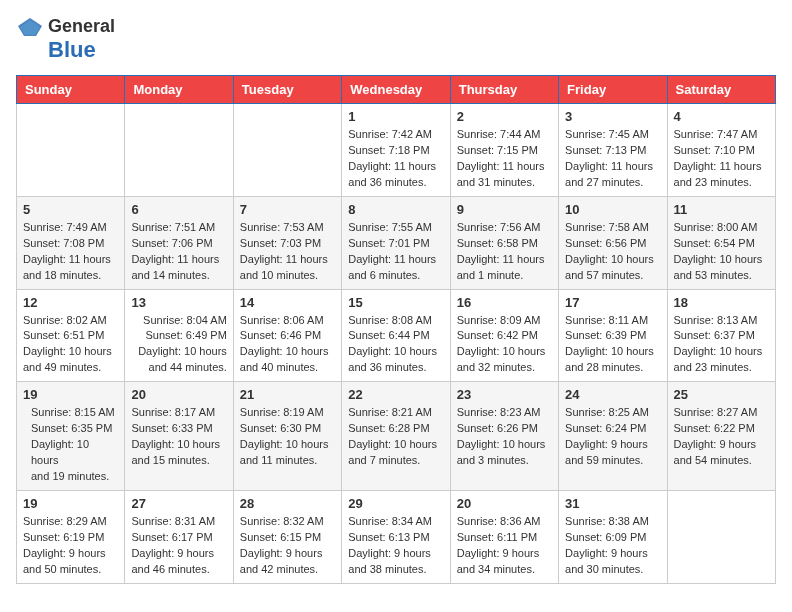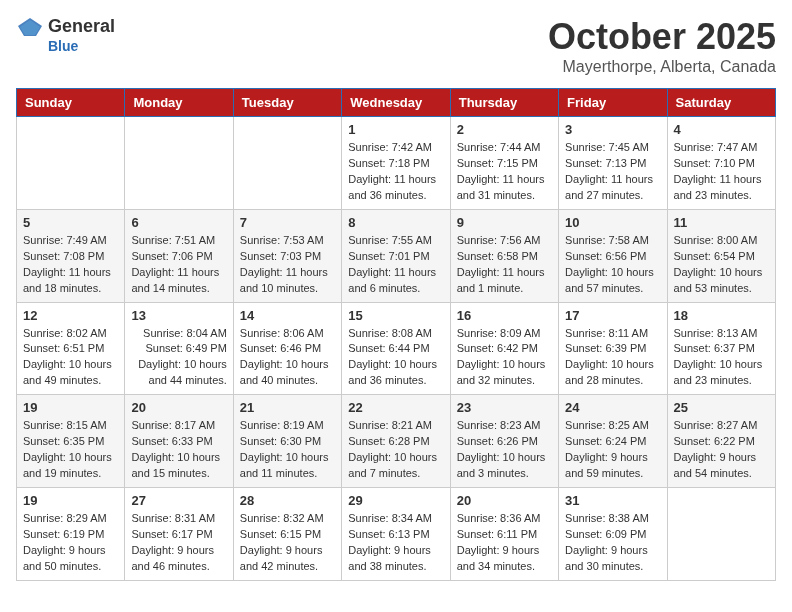--- a/index.html
+++ b/index.html
@@ -36,21 +36,21 @@
     .location-title {
       font-size: 16px;
       color: #555;
     }
     table {
       width: 100%;
       border-collapse: collapse;
       table-layout: fixed;
     }
     thead th {
-      background-color: #b91c1c;
+      background-color: #ef4444;
       color: #fff;
       text-align: left;
       padding: 6px 8px;
       font-size: 13px;
       font-weight: bold;
       border: 1px solid #2a6db5;
     }
     tbody td {
       vertical-align: top;
       border: 1px solid #ccc;
@@ -81,26 +81,22 @@
 <body>
 
 <div class="header-area">
   <div class="logo">
     <svg class="logo-icon" viewBox="0 0 28 22" xmlns="http://www.w3.org/2000/svg">
       <polygon points="14,2 26,10 20,20 8,20 2,10" fill="#2a6db5" opacity="0.85"></polygon>
       <polygon points="14,4 24,11 19,19 9,19 4,11" fill="#5a9fd4" opacity="0.6"></polygon>
     </svg>
     <div>
       <span style="font-size:18px;font-weight:bold;color:#333;">General</span><br>
-      <span style="font-size:14px;font-weight:bold;color:#2a6db5;">Blue</span>
+      <span style="font-size:22px;font-weight:bold;color:#2a6db5;">Blue</span>
     </div>
-  </div>
-  <div class="title-area">
-    <div class="month-title">October 2025</div>
-    <div class="location-title">Mayerthorpe, Alberta, Canada</div>
   </div>
 </div>
 
 <table>
   <thead>
     <tr>
     <th>Sunday</th>
         <th>Monday</th>
         <th>Tuesday</th>
         <th>Wednesday</th>
@@ -241,21 +237,21 @@
           <span class="day-number">18</span>
           <div class="cell-info" style="white-space: pre-line;">Sunrise: 8:13 AM
 Sunset: 6:37 PM
 Daylight: 10 hours
 and 23 minutes.</div>
         </td>
       </tr>
       <tr>
         <td>
           <span class="day-number">19</span>
-          <div class="cell-info" style="white-space: pre-line;">Sunrise: 8:15 AM
+          <div class="cell-info" style="white-space: pre-line; margin-left: 8px;">Sunrise: 8:15 AM
 Sunset: 6:35 PM
 Daylight: 10 hours
 and 19 minutes.</div>
         </td>
         <td>
           <span class="day-number">20</span>
           <div class="cell-info" style="white-space: pre-line;">Sunrise: 8:17 AM
 Sunset: 6:33 PM
 Daylight: 10 hours
 and 15 minutes.</div>

